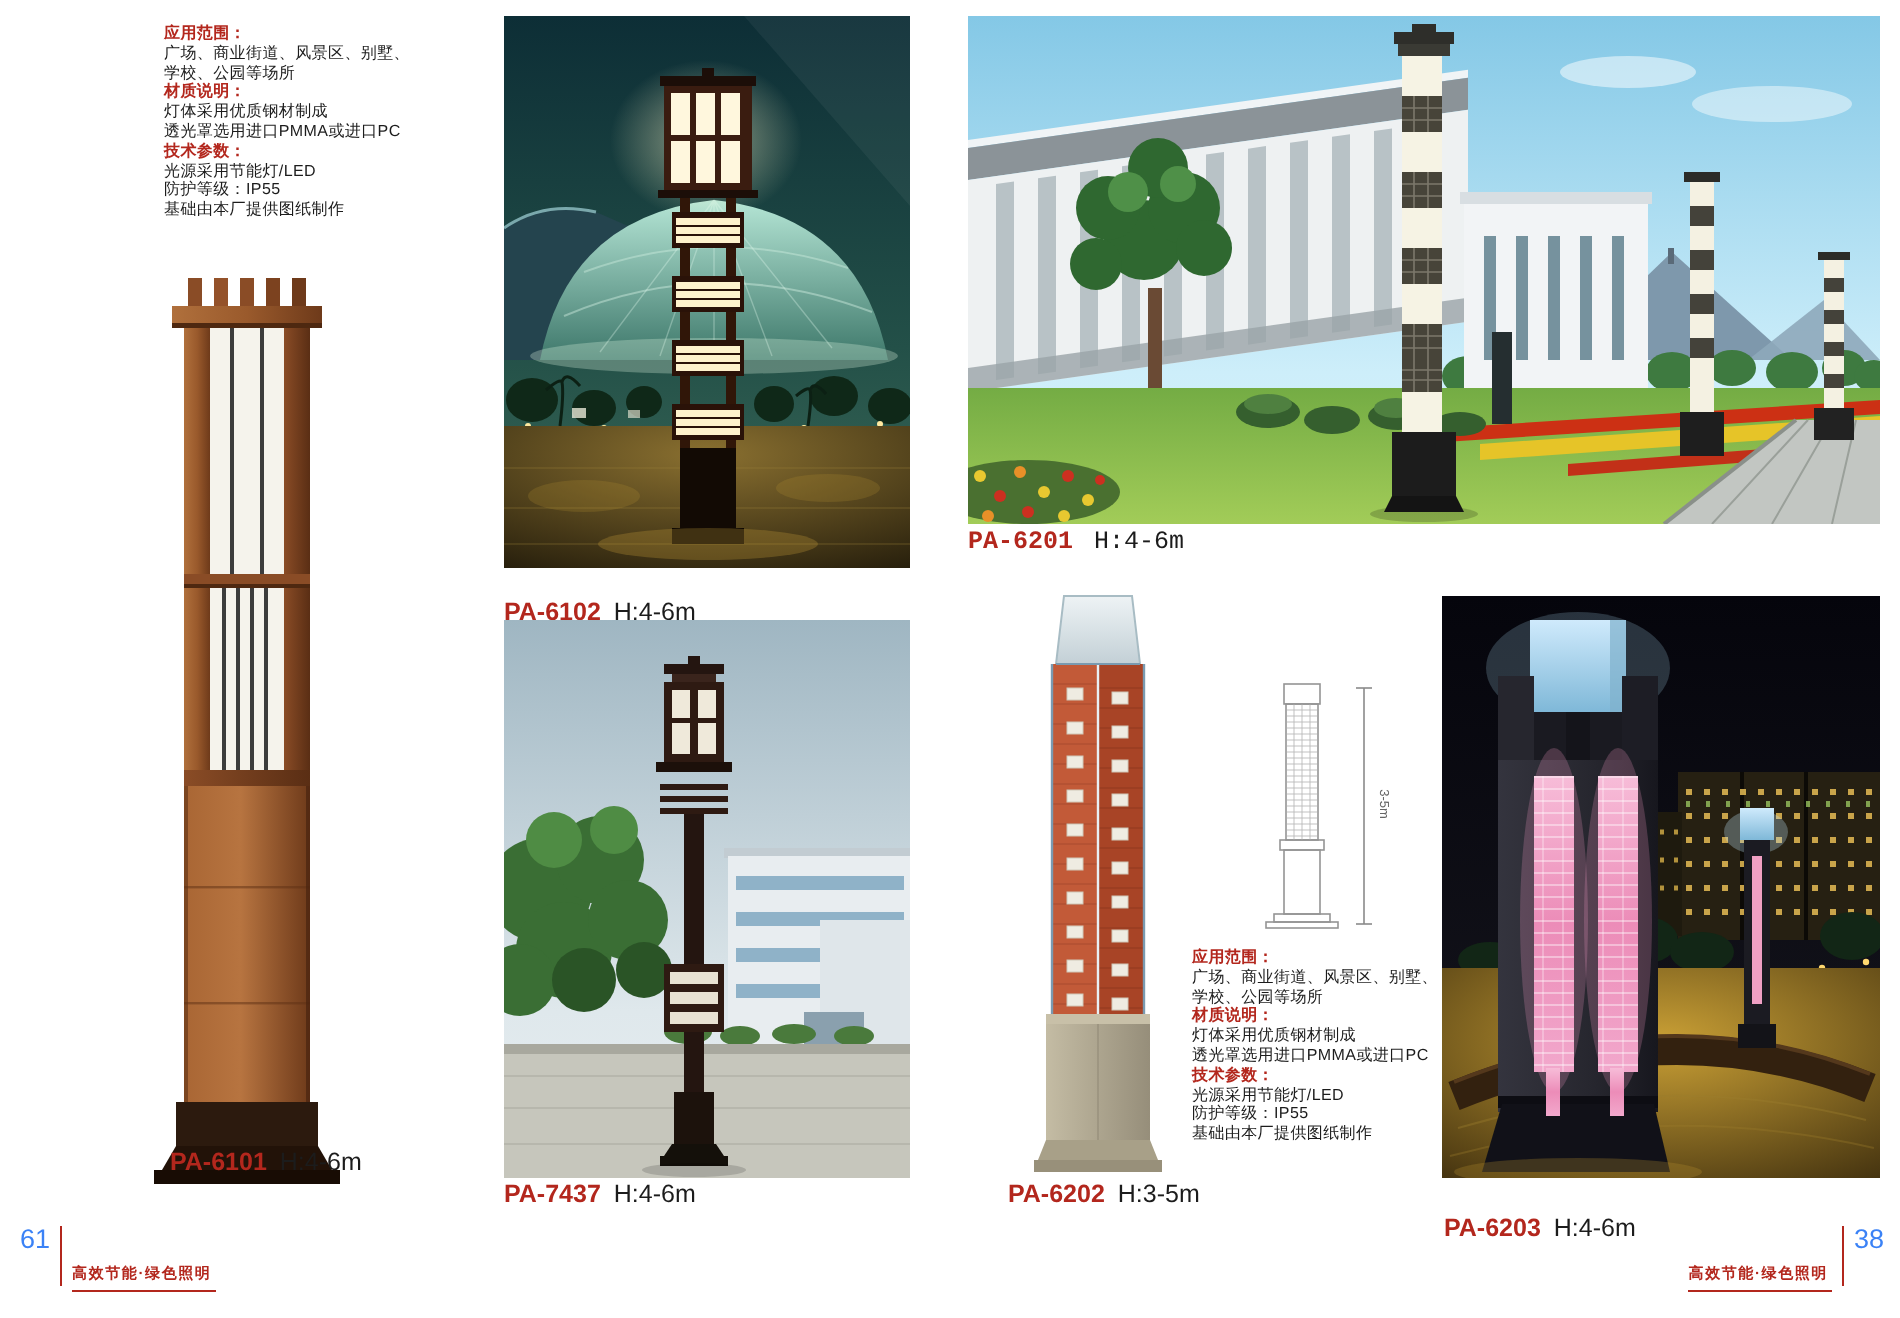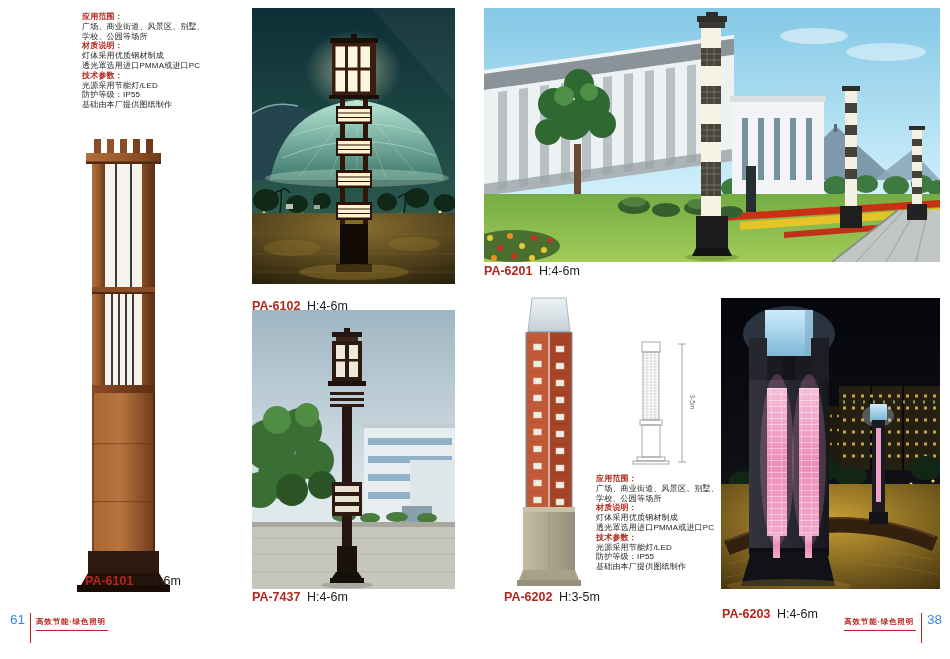--- a/index.html
+++ b/index.html
@@ -8,21 +8,21 @@
   .spec-block{position:absolute;font-size:8px;line-height:9.8px;color:#1c1c1c;letter-spacing:.2px;}
   .spec-line{display:block;white-space:nowrap;}
   .spec-line.header{color:#b3271d;font-weight:bold;}
   .product-label{position:absolute;font-size:12.5px;line-height:13px;white-space:nowrap;}
   .product-label .code{color:#b3271d;font-weight:bold;}
   .product-label .height{color:#1c1c1c;margin-left:3px;}
   .figure{position:absolute;}
   .footer{position:absolute;display:flex;align-items:flex-start;}
   .page-num{font-size:13.5px;color:#3b82f6;line-height:14px;}
   .footer-divider{width:0;border-left:1.5px solid #b3271d;height:30px;margin:0 5px;}
-  .footer-slogan{font-size:7.5px;font-weight:bold;color:#b3271d;letter-spacing:.8px;border-bottom:1px solid #b3271d;padding:1px 2px 3px 0;margin-top:3px;}
+  .footer-slogan{font-size:7.5px;font-weight:bold;color:#b3271d;letter-spacing:.8px;border-bottom:1px solid #b3271d;padding:1px 2px 3px 0;margin-top:18px;}
   svg{display:block;}
   svg text{font-family:"Liberation Sans",sans-serif;}
 </style>
 </head>
 <body>
 
 <div class="page">
 
   <div class="spec-block" style="left:82px;top:12px;">
     <span class="spec-line header">应用范围：</span>
@@ -399,21 +399,21 @@
         <rect x="428" y="154" width="10" height="9" fill="#f4f1e2"></rect>
           <rect x="428" y="163" width="10" height="7" fill="#44423a"></rect>
         <rect x="428" y="170" width="10" height="9" fill="#f4f1e2"></rect>
           <rect x="428" y="179" width="10" height="7" fill="#44423a"></rect>
         <rect x="428" y="186" width="10" height="10" fill="#f4f1e2"></rect>
       </g>
       <rect x="423" y="196" width="20" height="16" fill="#222222"></rect>
     </svg>
   </div>
 
-  <div class="product-label" style="left:484px;top:265px;">
+  <div class="product-label" style="left:484px;top:265px;font-family:Liberation Mono, monospace;">
     <span class="code">PA-6201</span>
     <span class="height">H:4-6m</span>
   </div>
 
   <div class="figure" style="left:497px;top:292px;">
     <svg viewBox="0 0 104 296" width="104" height="296">
       <defs>
         <linearGradient id="cap4" x1="0" y1="0" x2="0" y2="1">
             <stop offset="0" stop-color="#eef3f5"></stop>
             <stop offset="1" stop-color="#c3d0d6"></stop>

